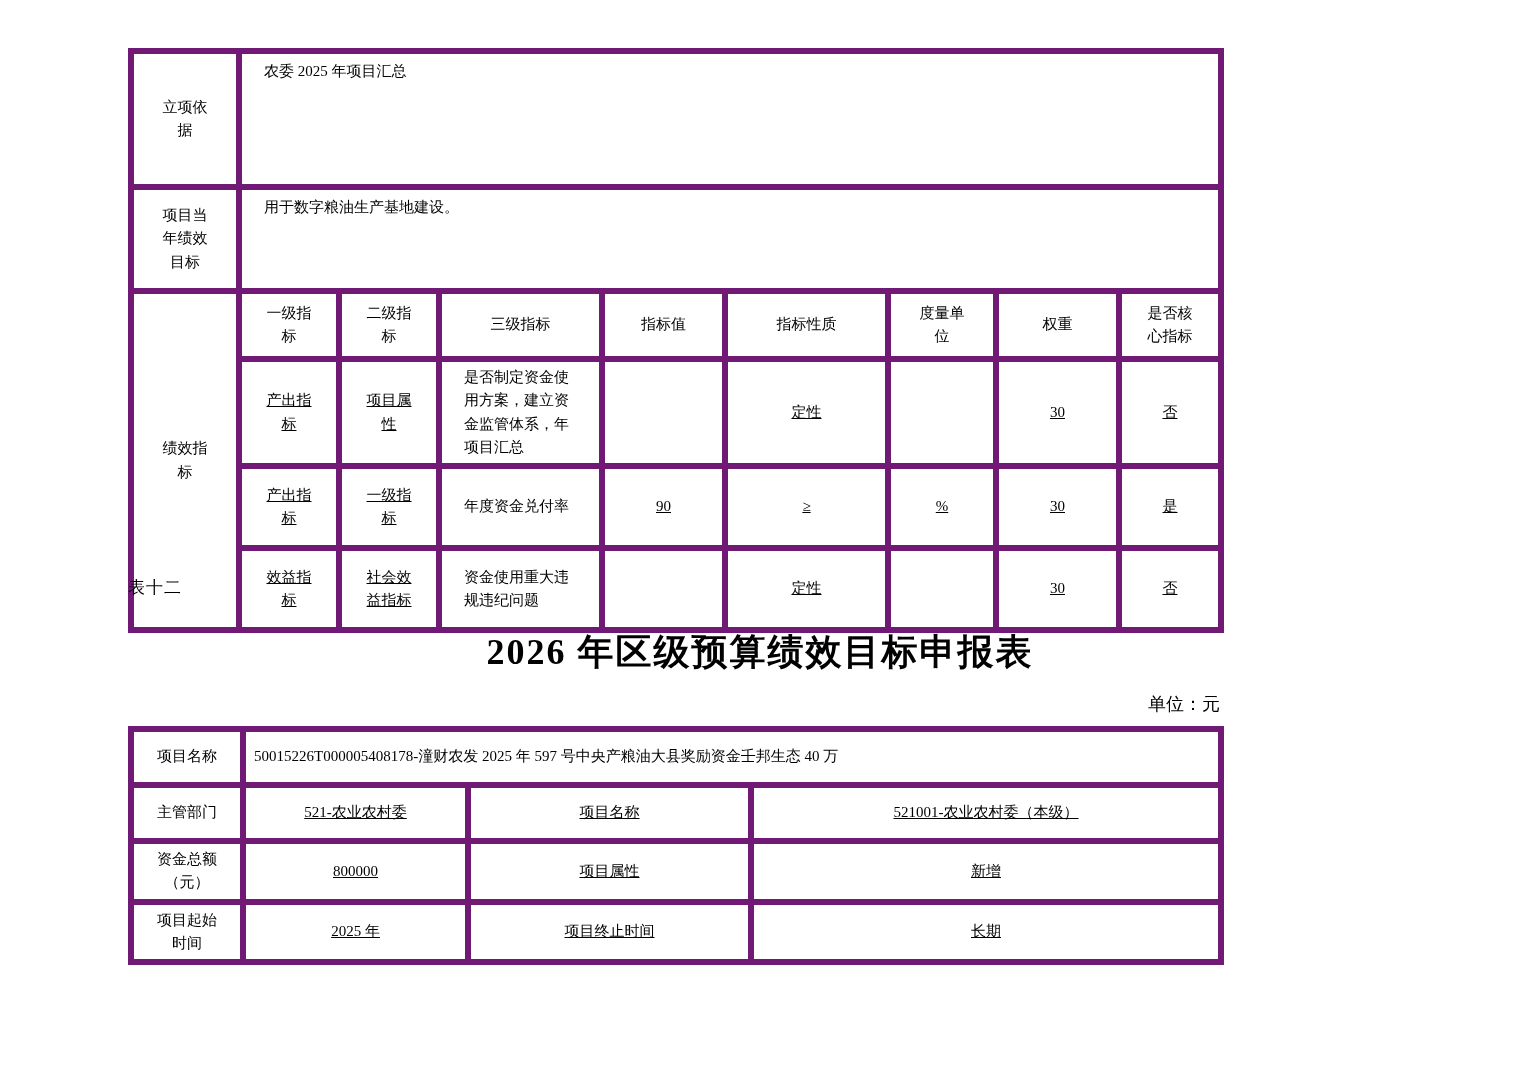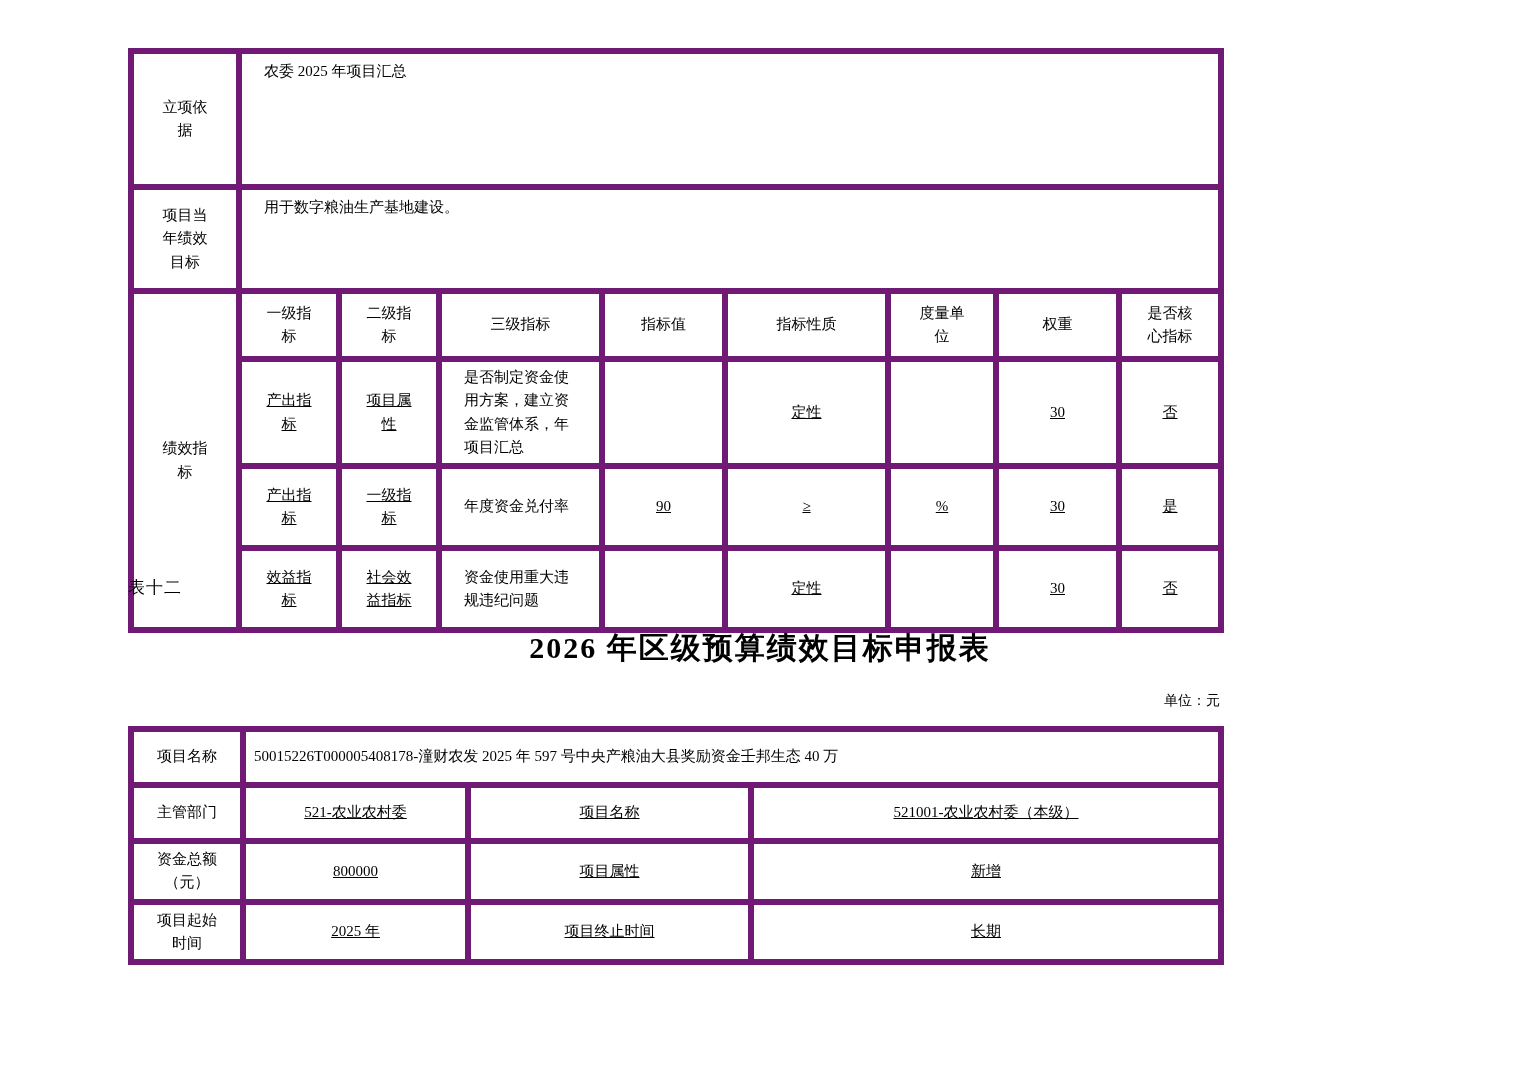--- a/index.html
+++ b/index.html
@@ -69,31 +69,31 @@
     text-align: center;
   }
 
   
   #doc-title {
     position: absolute;
     left: 0;
     top: 628px;
     width: 1520px;
     text-align: center;
-    font-size: 30px;
+    font-size: 36px;
     font-weight: bold;
     letter-spacing: 2px;
   }
 
   
   #unit-note {
     position: absolute;
     right: 300px;
     top: 692px;
-    font-size: 14px;
+    font-size: 18px;
     text-align: center;
   }
 
   
   #bottom-table {
     position: absolute;
     left: 128px;
     top: 726px;
     width: 1090px;
   }

